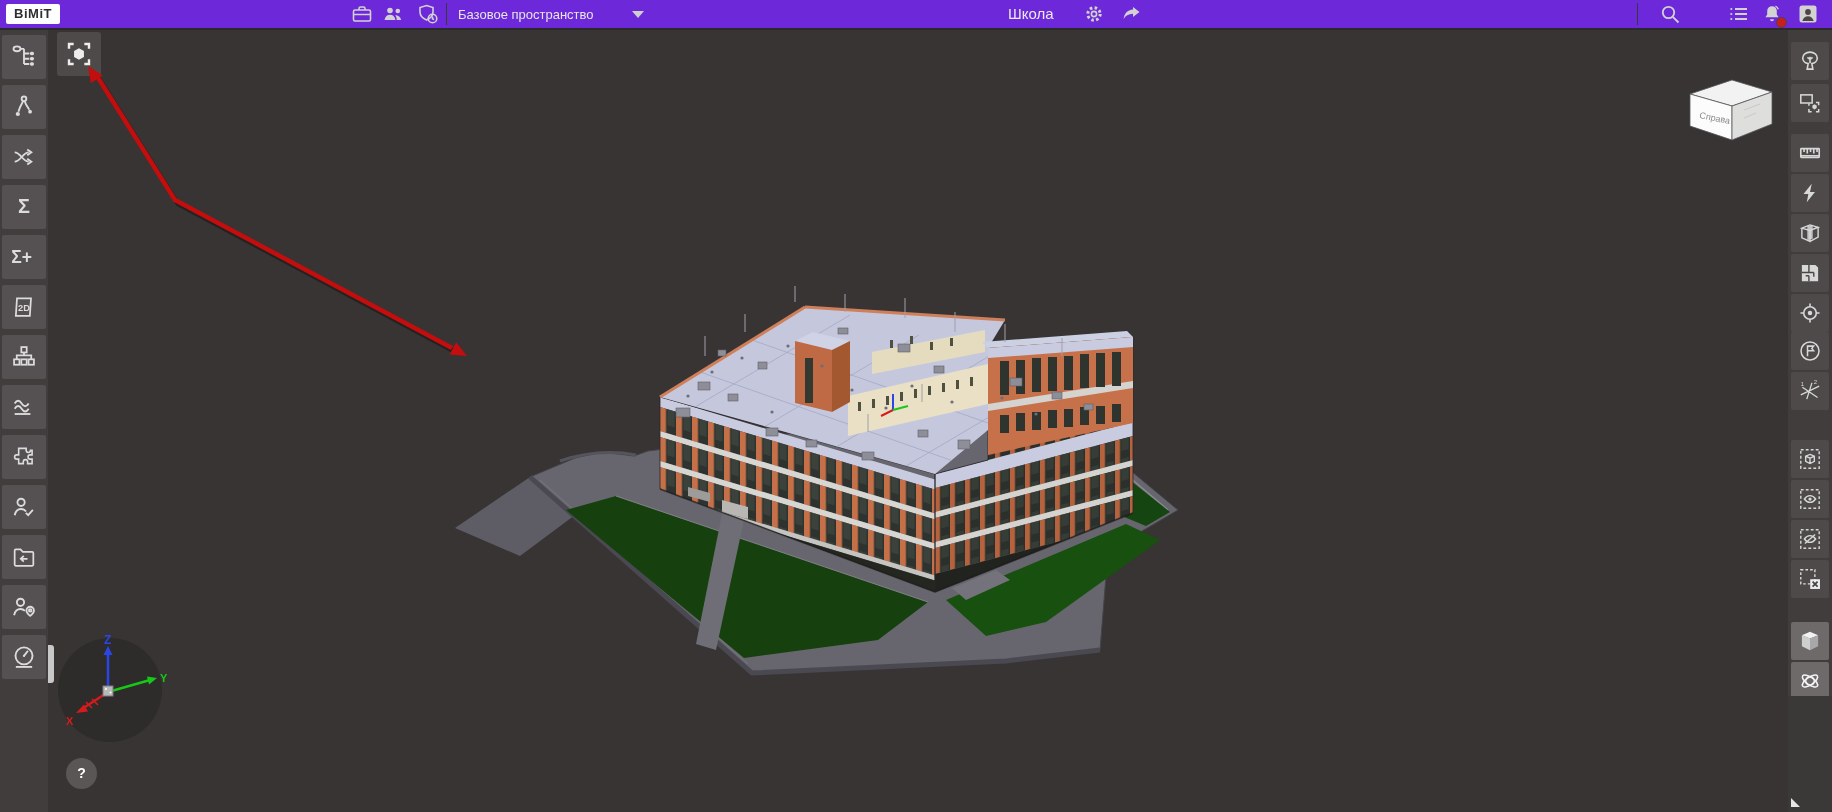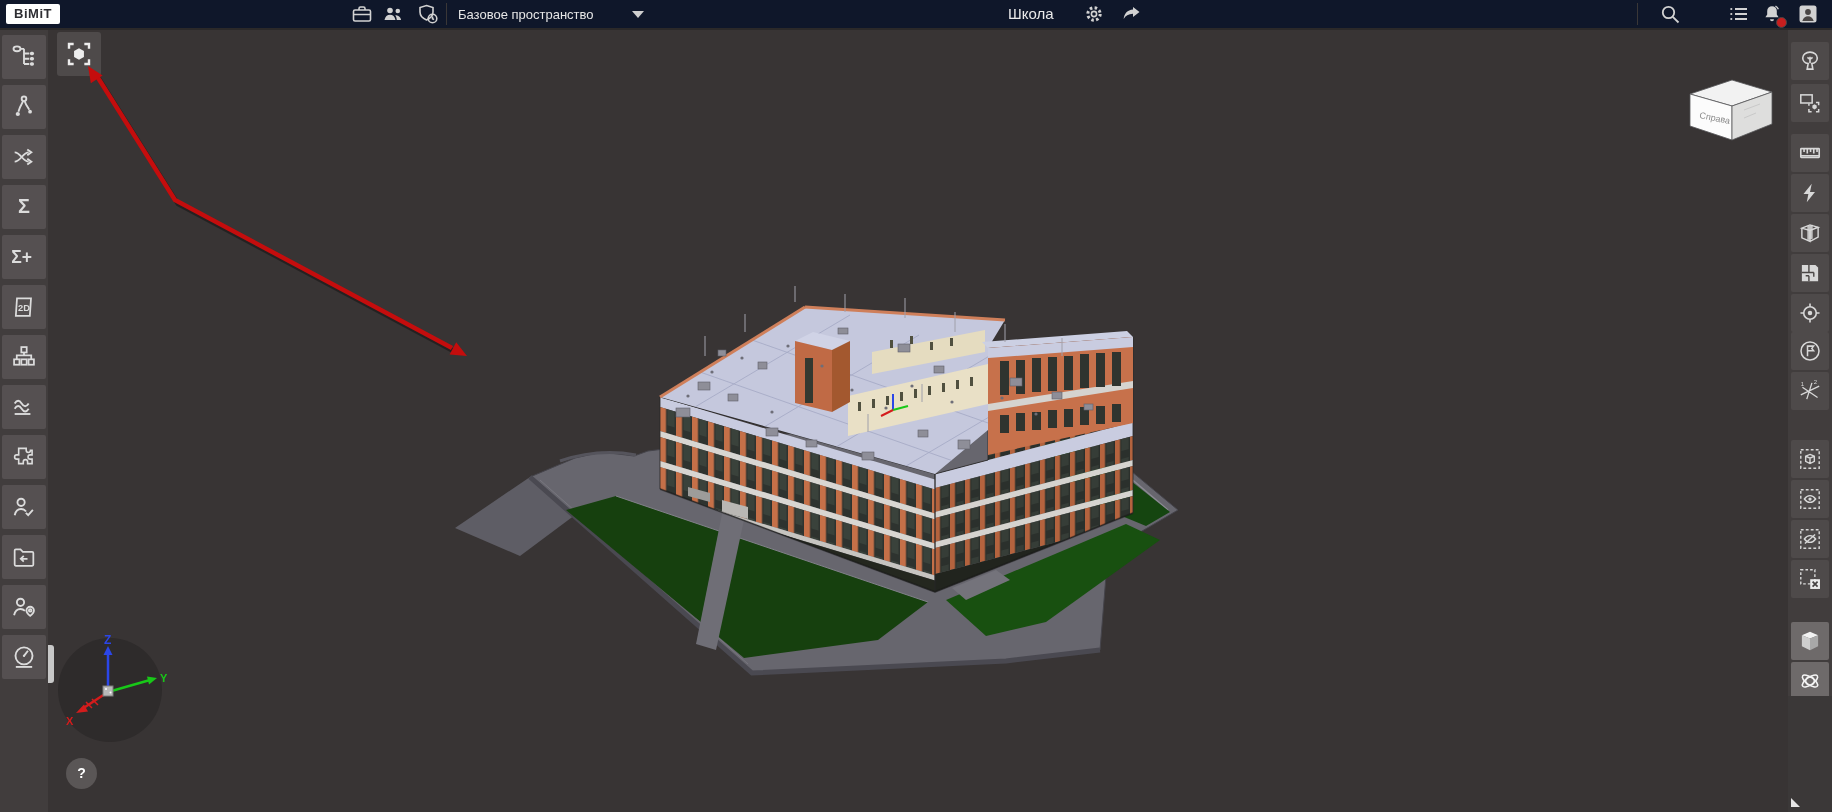--- a/index.html
+++ b/index.html
@@ -1,20 +1,20 @@
 <!DOCTYPE html>
 <html><head>
 <meta charset="utf-8">
 <style>
   html,body{margin:0;padding:0;}
   body{width:1832px;height:812px;position:relative;background:#383434;
        font-family:"Liberation Sans",sans-serif;overflow:hidden;}
   svg{display:block;}
   
-  .topbar{position:absolute;top:0;left:0;right:0;height:28px;background:#0f172a;
+  .topbar{position:absolute;top:0;left:0;right:0;height:28px;background:#6d28d9;
           border-bottom:2px solid #2b2929;z-index:30;}
   .logo{position:absolute;left:6px;top:4px;width:54px;height:20px;background:#ffffff;
         border-radius:2px;color:#2e2e33;font-weight:bold;font-size:13px;text-align:center;
         line-height:20px;letter-spacing:.5px;}
   .tb-btn{position:absolute;top:2px;width:24px;height:24px;background:none;border:none;
           color:#d2d2d2;padding:0;cursor:pointer;}
   .tb-div{position:absolute;top:3px;bottom:3px;width:1px;background:#3a3737;}
   .workspace{position:absolute;left:452px;top:0;height:28px;display:flex;align-items:center;
              gap:10px;color:#e6e6e6;font-size:13px;cursor:pointer;background:none;border:none;}
   .caret{width:0;height:0;border-left:6px solid transparent;border-right:6px solid transparent;

